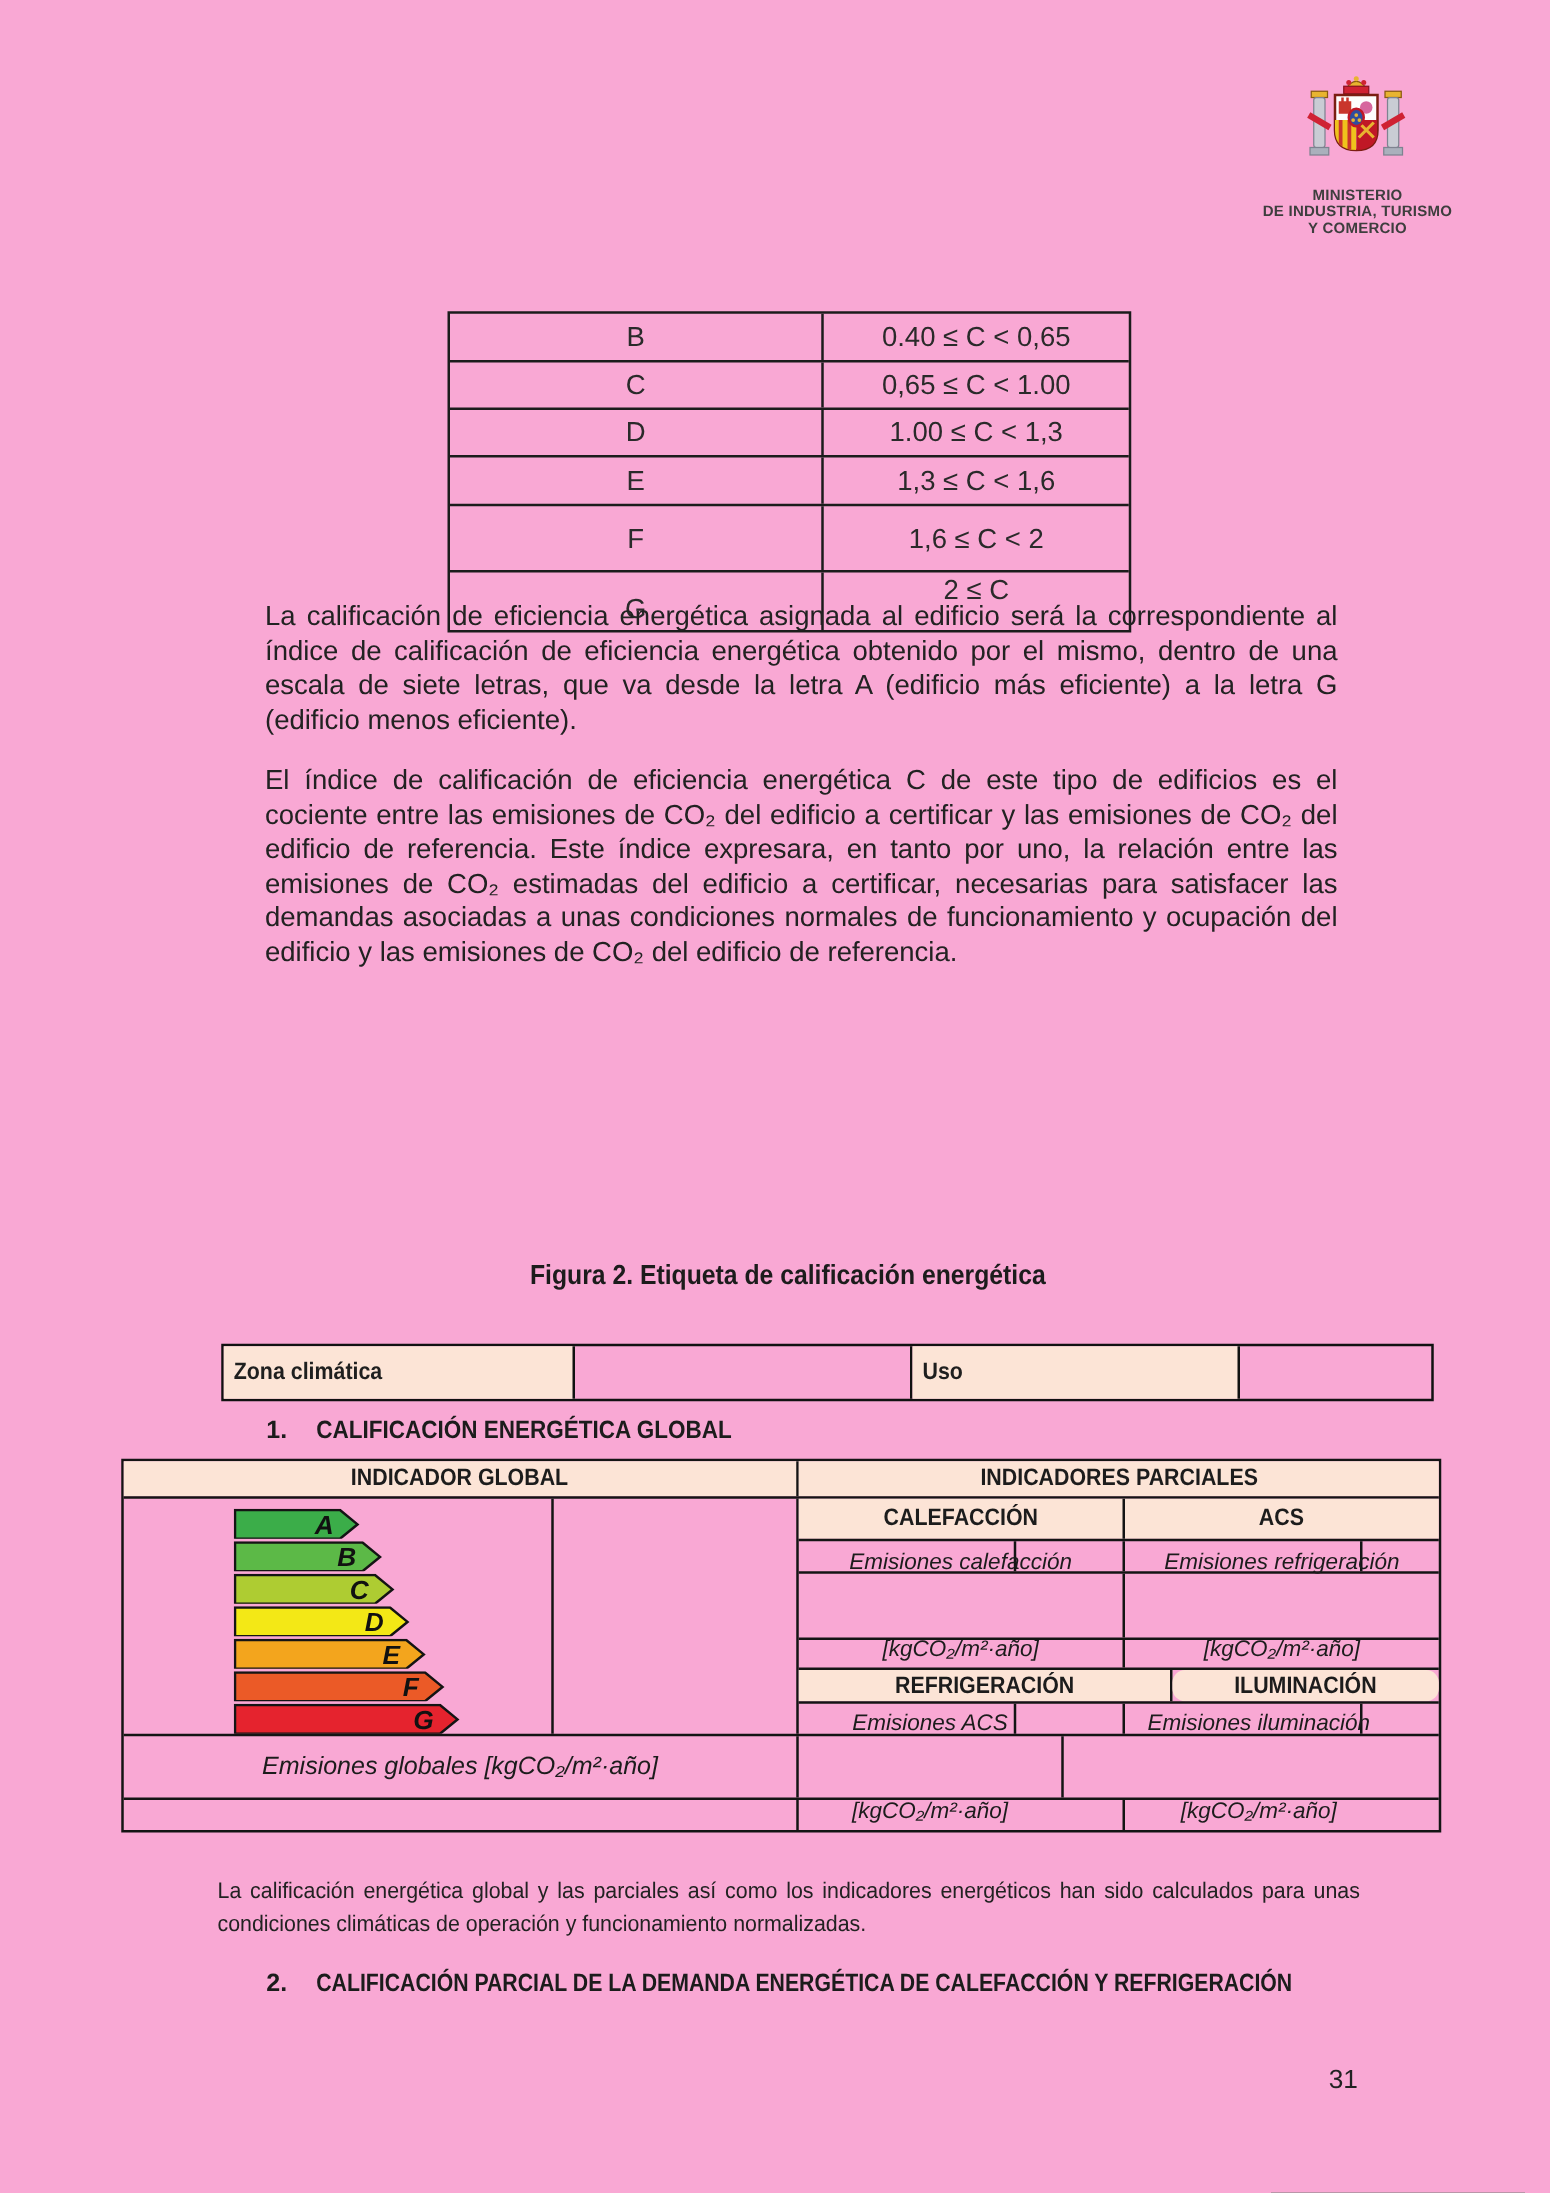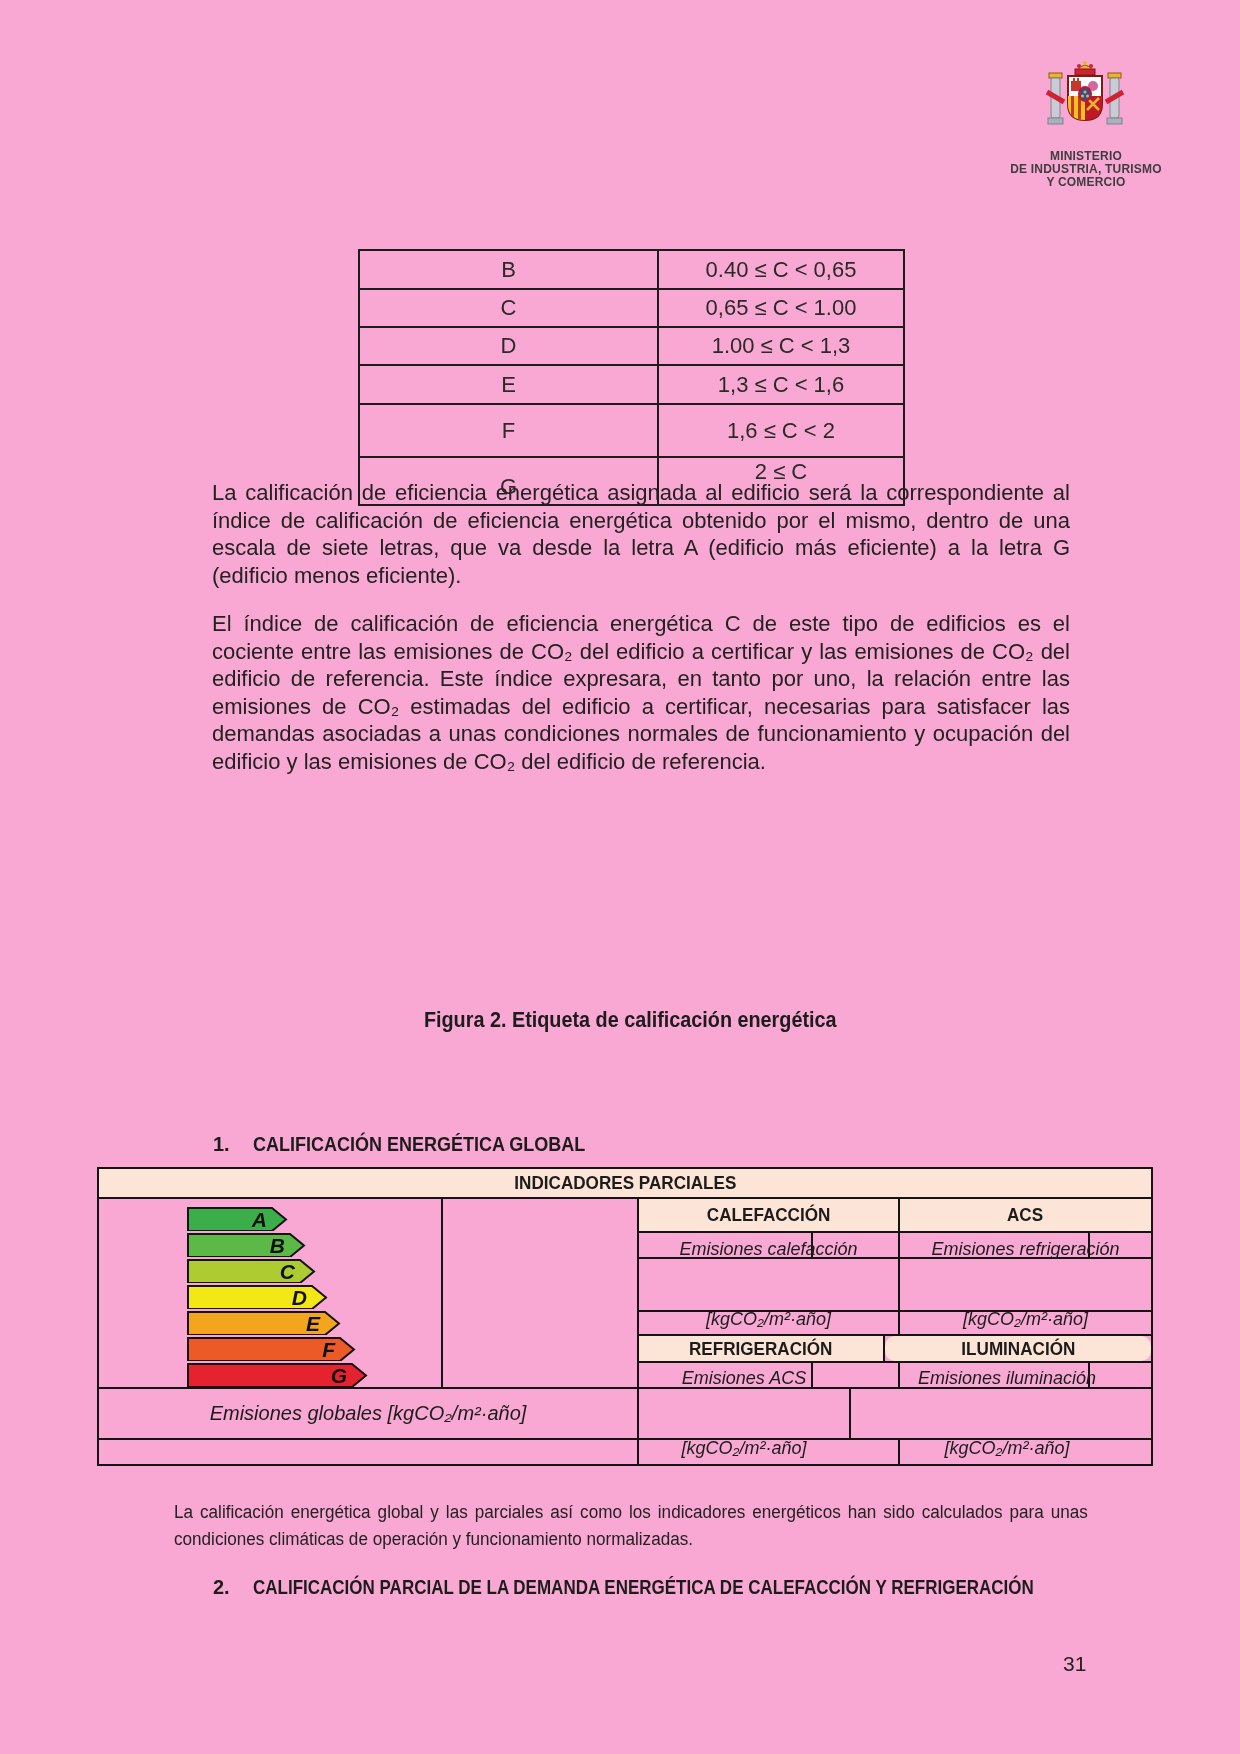--- a/index.html
+++ b/index.html
@@ -132,29 +132,42 @@
     </div>
   </div>
 
   <p class="abs para" style="left:212px; top:479px; width:858px;">La calificación de eficiencia energética asignada al edificio será la correspondiente al índice de calificación de eficiencia energética obtenido por el mismo, dentro de una escala de siete letras, que va desde la letra A (edificio más eficiente) a la letra G (edificio menos eficiente).</p>
   <p class="abs para" style="left:212px; top:610px; width:858px;">El índice de calificación de eficiencia energética C de este tipo de edificios es el cociente entre las emisiones de CO₂ del edificio a certificar y las emisiones de CO₂ del edificio de referencia. Este índice expresara, en tanto por uno, la relación entre las emisiones de CO₂ estimadas del edificio a certificar, necesarias para satisfacer las demandas asociadas a unas condiciones normales de funcionamiento y ocupación del edificio y las emisiones de CO₂ del edificio de referencia.</p>
 
   <div class="abs fig-title" style="left:174px; top:1007px; width:912px;">
     <span class="cond">Figura 2. Etiqueta de calificación energética</span>
   </div>
 
+  <div class="abs zona-bar" style="left:177px; top:1075px; width:970px;">
+    <div class="zcell peach" style="width:281px;">
+      <span class="condL">Zona climática</span>
+    </div>
+    <div class="zcell" style="width:270px;"></div>
+    <div class="zcell peach" style="width:262px;">
+      <span class="condL">Uso</span>
+    </div>
+    <div class="zcell" style="flex:1;"></div>
+  </div>
 
   <div class="abs section-head" style="left:213px; top:1133px;">
     <span class="num">1.</span>
     <span class="condL">CALIFICACIÓN ENERGÉTICA GLOBAL</span>
   </div>
 
   <div class="abs ftable" style="left:97px; top:1167px; width:1056px; height:299px;">
 
     <div class="frow" style="height:28px;">
+      <div class="hdr peach bR" style="width:540px;">
+        <span class="cond">INDICADOR GLOBAL</span>
+      </div>
       <div class="hdr peach" style="flex:1;">
         <span class="cond">INDICADORES PARCIALES</span>
       </div>
     </div>
 
     <div class="frow bT" style="height:190px;">
       <div class="frow bR" style="width:540px;">
         <div class="arrows-cell bR" style="width:344px;">
             <svg width="101" height="25">
               <polygon points="1,1 85,1 99,12.5 85,24 1,24" fill="#3BAD49" stroke="#141414" stroke-width="2"></polygon>
@@ -210,21 +223,21 @@
           <div class="emis" style="flex:1;">
             <span>Emisiones refrigeración</span>
             <span>[kgCO₂/m²·año]</span>
           </div>
         </div>
         <div class="frow bT" style="height:24px;">
           <div class="bR" style="width:261px;"></div>
           <div style="flex:1;"></div>
         </div>
         <div class="frow bT" style="height:28px;">
-          <div class="hdr peach bR" style="width:246px;">
+          <div class="hdr peach bR" style="width:299px;">
             <span class="cond">REFRIGERACIÓN</span>
           </div>
           <div class="hdr peach" style="flex:1;border-radius:10px;">
             <span class="cond">ILUMINACIÓN</span>
           </div>
         </div>
         <div class="frow bT" style="height:26px;">
           <div class="bR" style="width:174px;"></div>
           <div class="bR" style="width:87px;"></div>
           <div class="bR" style="width:190px;"></div>

